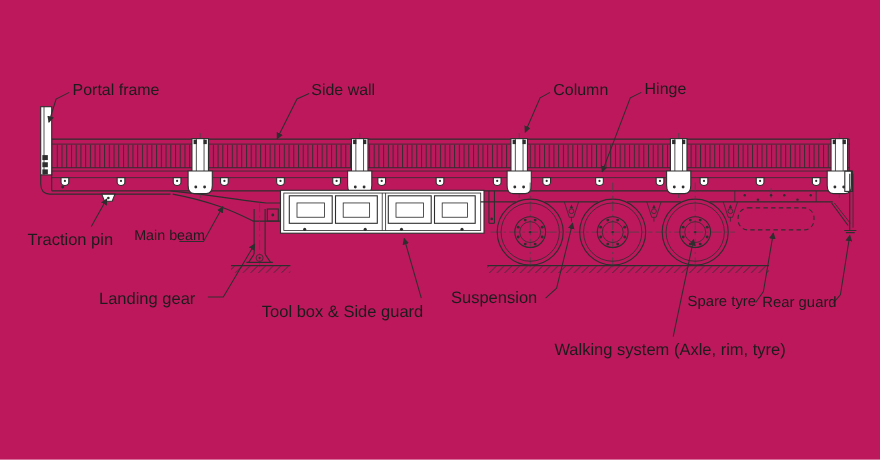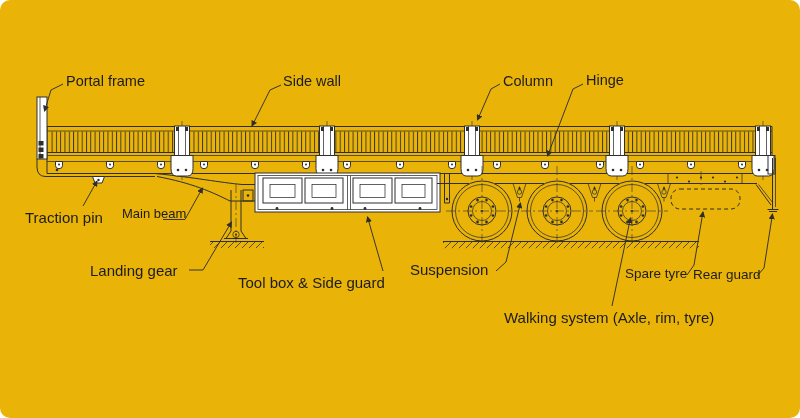--- a/index.html
+++ b/index.html
@@ -1,17 +1,17 @@
 <!DOCTYPE html>
 <html><head>
 <meta charset="utf-8">
 <style>
   html,body { margin:0; padding:0; background:#ffffff; }
-  .stage { position:relative; width:800px; height:418px; background:#eab308; overflow:hidden;
-           font-family:"Liberation Sans", sans-serif;border-radius:10px; }
+  .stage { position:relative; width:800px; height:418px; background:#be185d; overflow:hidden;
+           font-family:"Liberation Sans", sans-serif; }
   svg { display:block; }
   .ln   { stroke:#2e2e2e; fill:none; stroke-width:1; }
   .thin { stroke:#2e2e2e; fill:none; stroke-width:0.75; }
   .wht  { fill:#ffffff; stroke:#2e2e2e; stroke-width:1; }
   .dot  { fill:#2e2e2e; stroke:none; }
   .cl   { stroke:#444444; fill:none; stroke-width:0.7; stroke-dasharray:9 3 2 3; }
   .dash { stroke:#2e2e2e; fill:none; stroke-width:1; stroke-dasharray:4 3; }
   .leader { stroke:#2e2e2e; fill:none; stroke-width:0.95; }
   text.lbl { fill:#1c1c1c; }
 </style>

